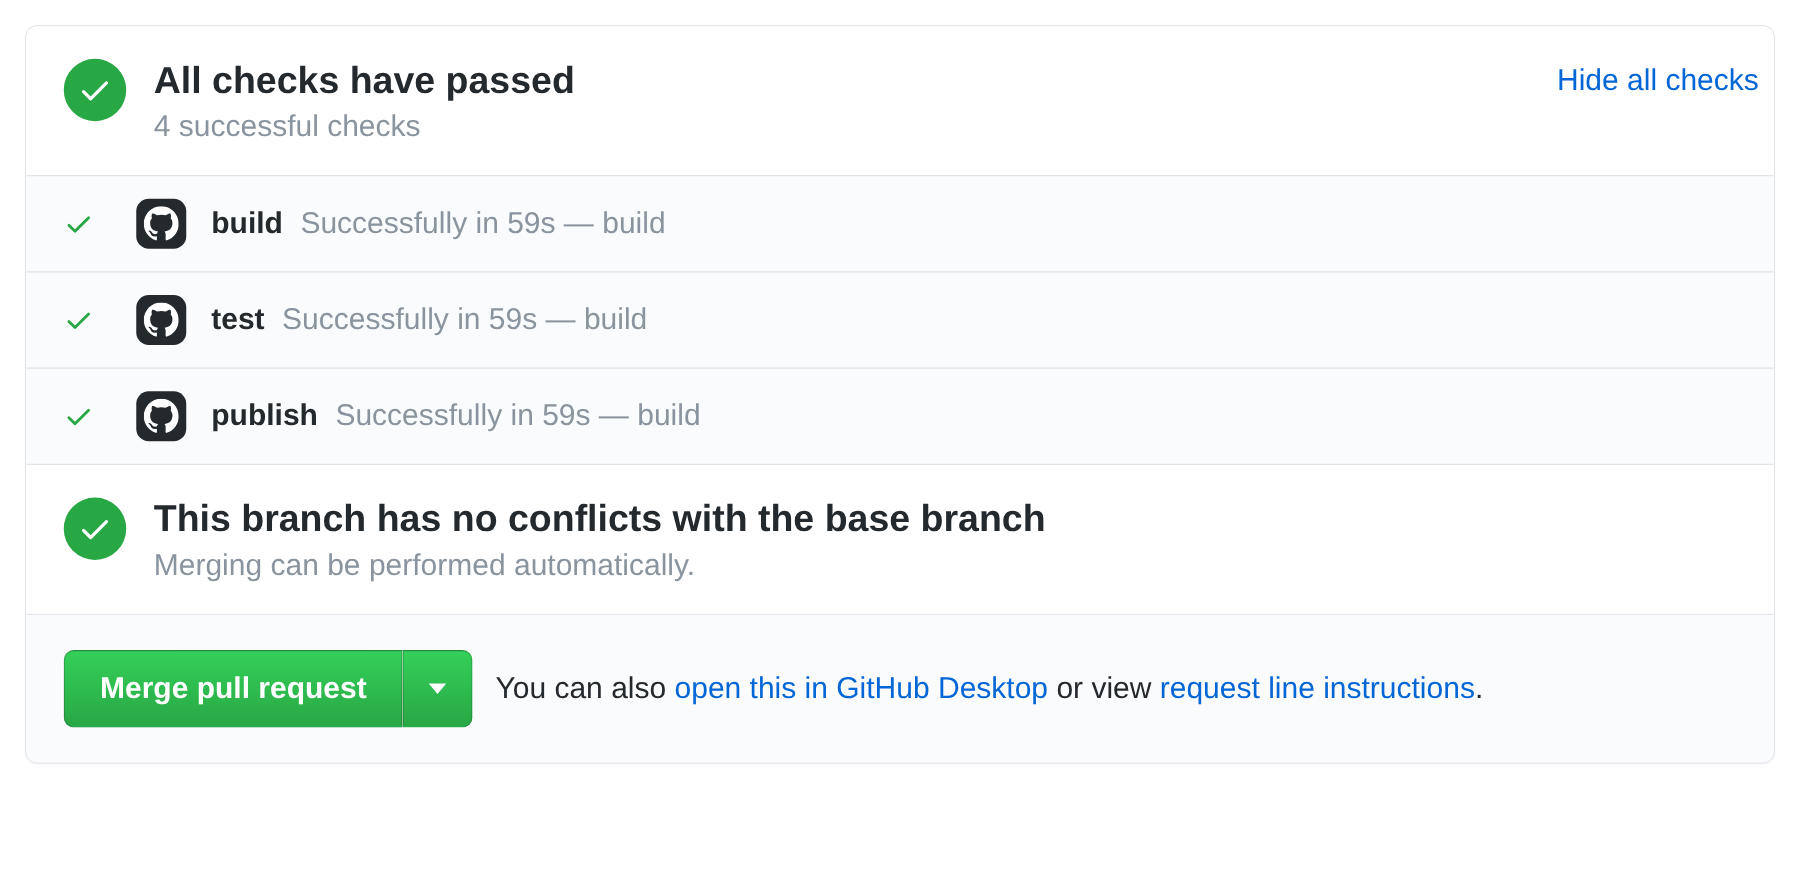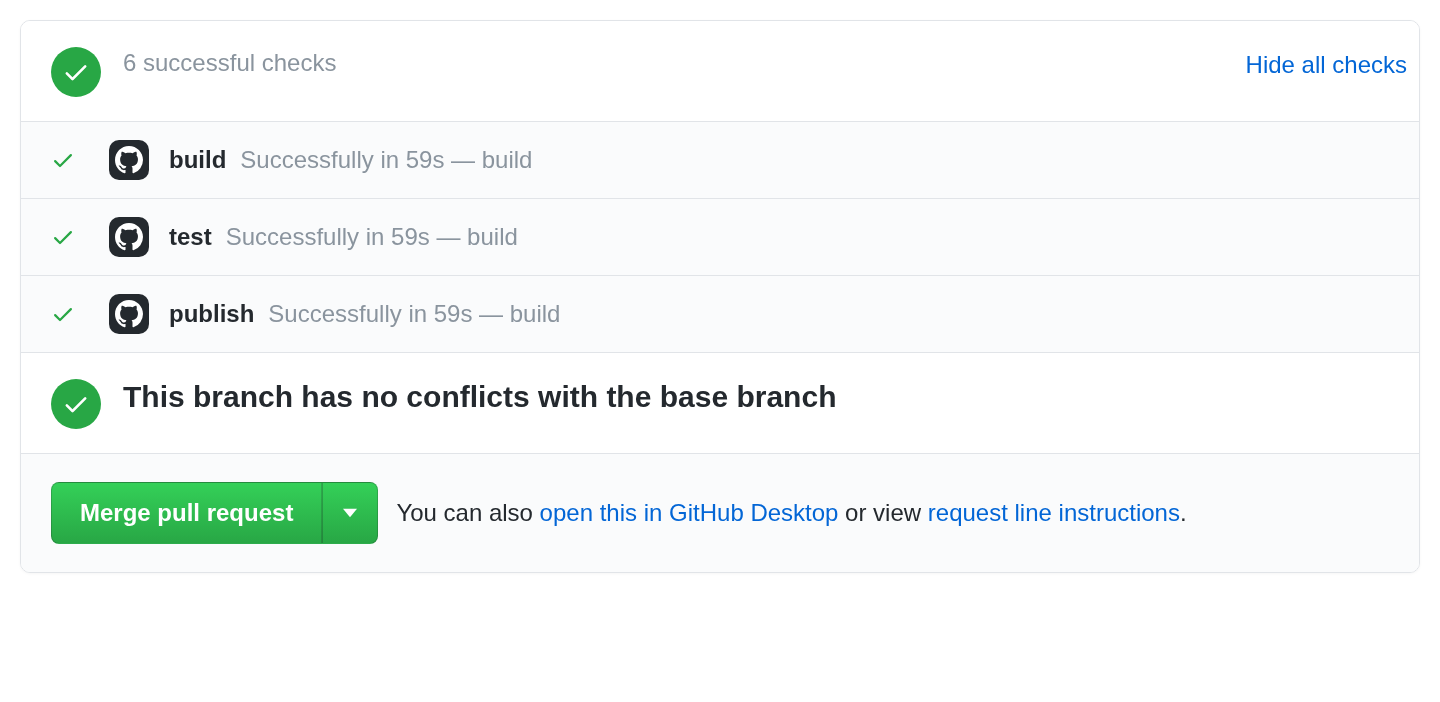--- a/index.html
+++ b/index.html
@@ -174,21 +174,22 @@
 
 <div class="merge-panel">
 
   <div class="section-header">
     <div class="status-circle">
       <svg viewBox="0 0 16 16">
           <path d="M13.78 4.22a.75.75 0 010 1.06l-7.25 7.25a.75.75 0 01-1.06 0L2.22 9.28a.75.75 0 011.06-1.06L6 10.94l6.72-6.72a.75.75 0 011.06 0z"></path>
         </svg>
     </div>
     <div class="header-text">
-      <div class="header-sub">6 successful checks</div>
+      <div class="header-title">All checks have passed</div>
+      <div class="header-sub">4 successful checks</div>
     </div>
     <a class="hide-link">Hide all checks</a>
   </div>
 
   <div class="checks-list">
 
     <div class="check-row">
       <div class="check-status-icon">
         <svg viewBox="0 0 16 16">
             <path d="M13.78 4.22a.75.75 0 010 1.06l-7.25 7.25a.75.75 0 01-1.06 0L2.22 9.28a.75.75 0 011.06-1.06L6 10.94l6.72-6.72a.75.75 0 011.06 0z"></path>
@@ -242,20 +243,21 @@
   </div>
 
   <div class="section-header conflicts-section">
     <div class="status-circle">
       <svg viewBox="0 0 16 16">
           <path d="M13.78 4.22a.75.75 0 010 1.06l-7.25 7.25a.75.75 0 01-1.06 0L2.22 9.28a.75.75 0 011.06-1.06L6 10.94l6.72-6.72a.75.75 0 011.06 0z"></path>
         </svg>
     </div>
     <div class="header-text">
       <div class="header-title">This branch has no conflicts with the base branch</div>
+      <div class="header-sub">Merging can be performed automatically.</div>
     </div>
   </div>
 
   <div class="merge-footer">
     <div class="btn-group">
       <button class="btn-merge">Merge pull request</button>
       <button class="btn-dropdown">
         <svg viewBox="0 0 10 6">
             <path d="M0 0 L10 0 L5 6 Z"></path>
           </svg>

